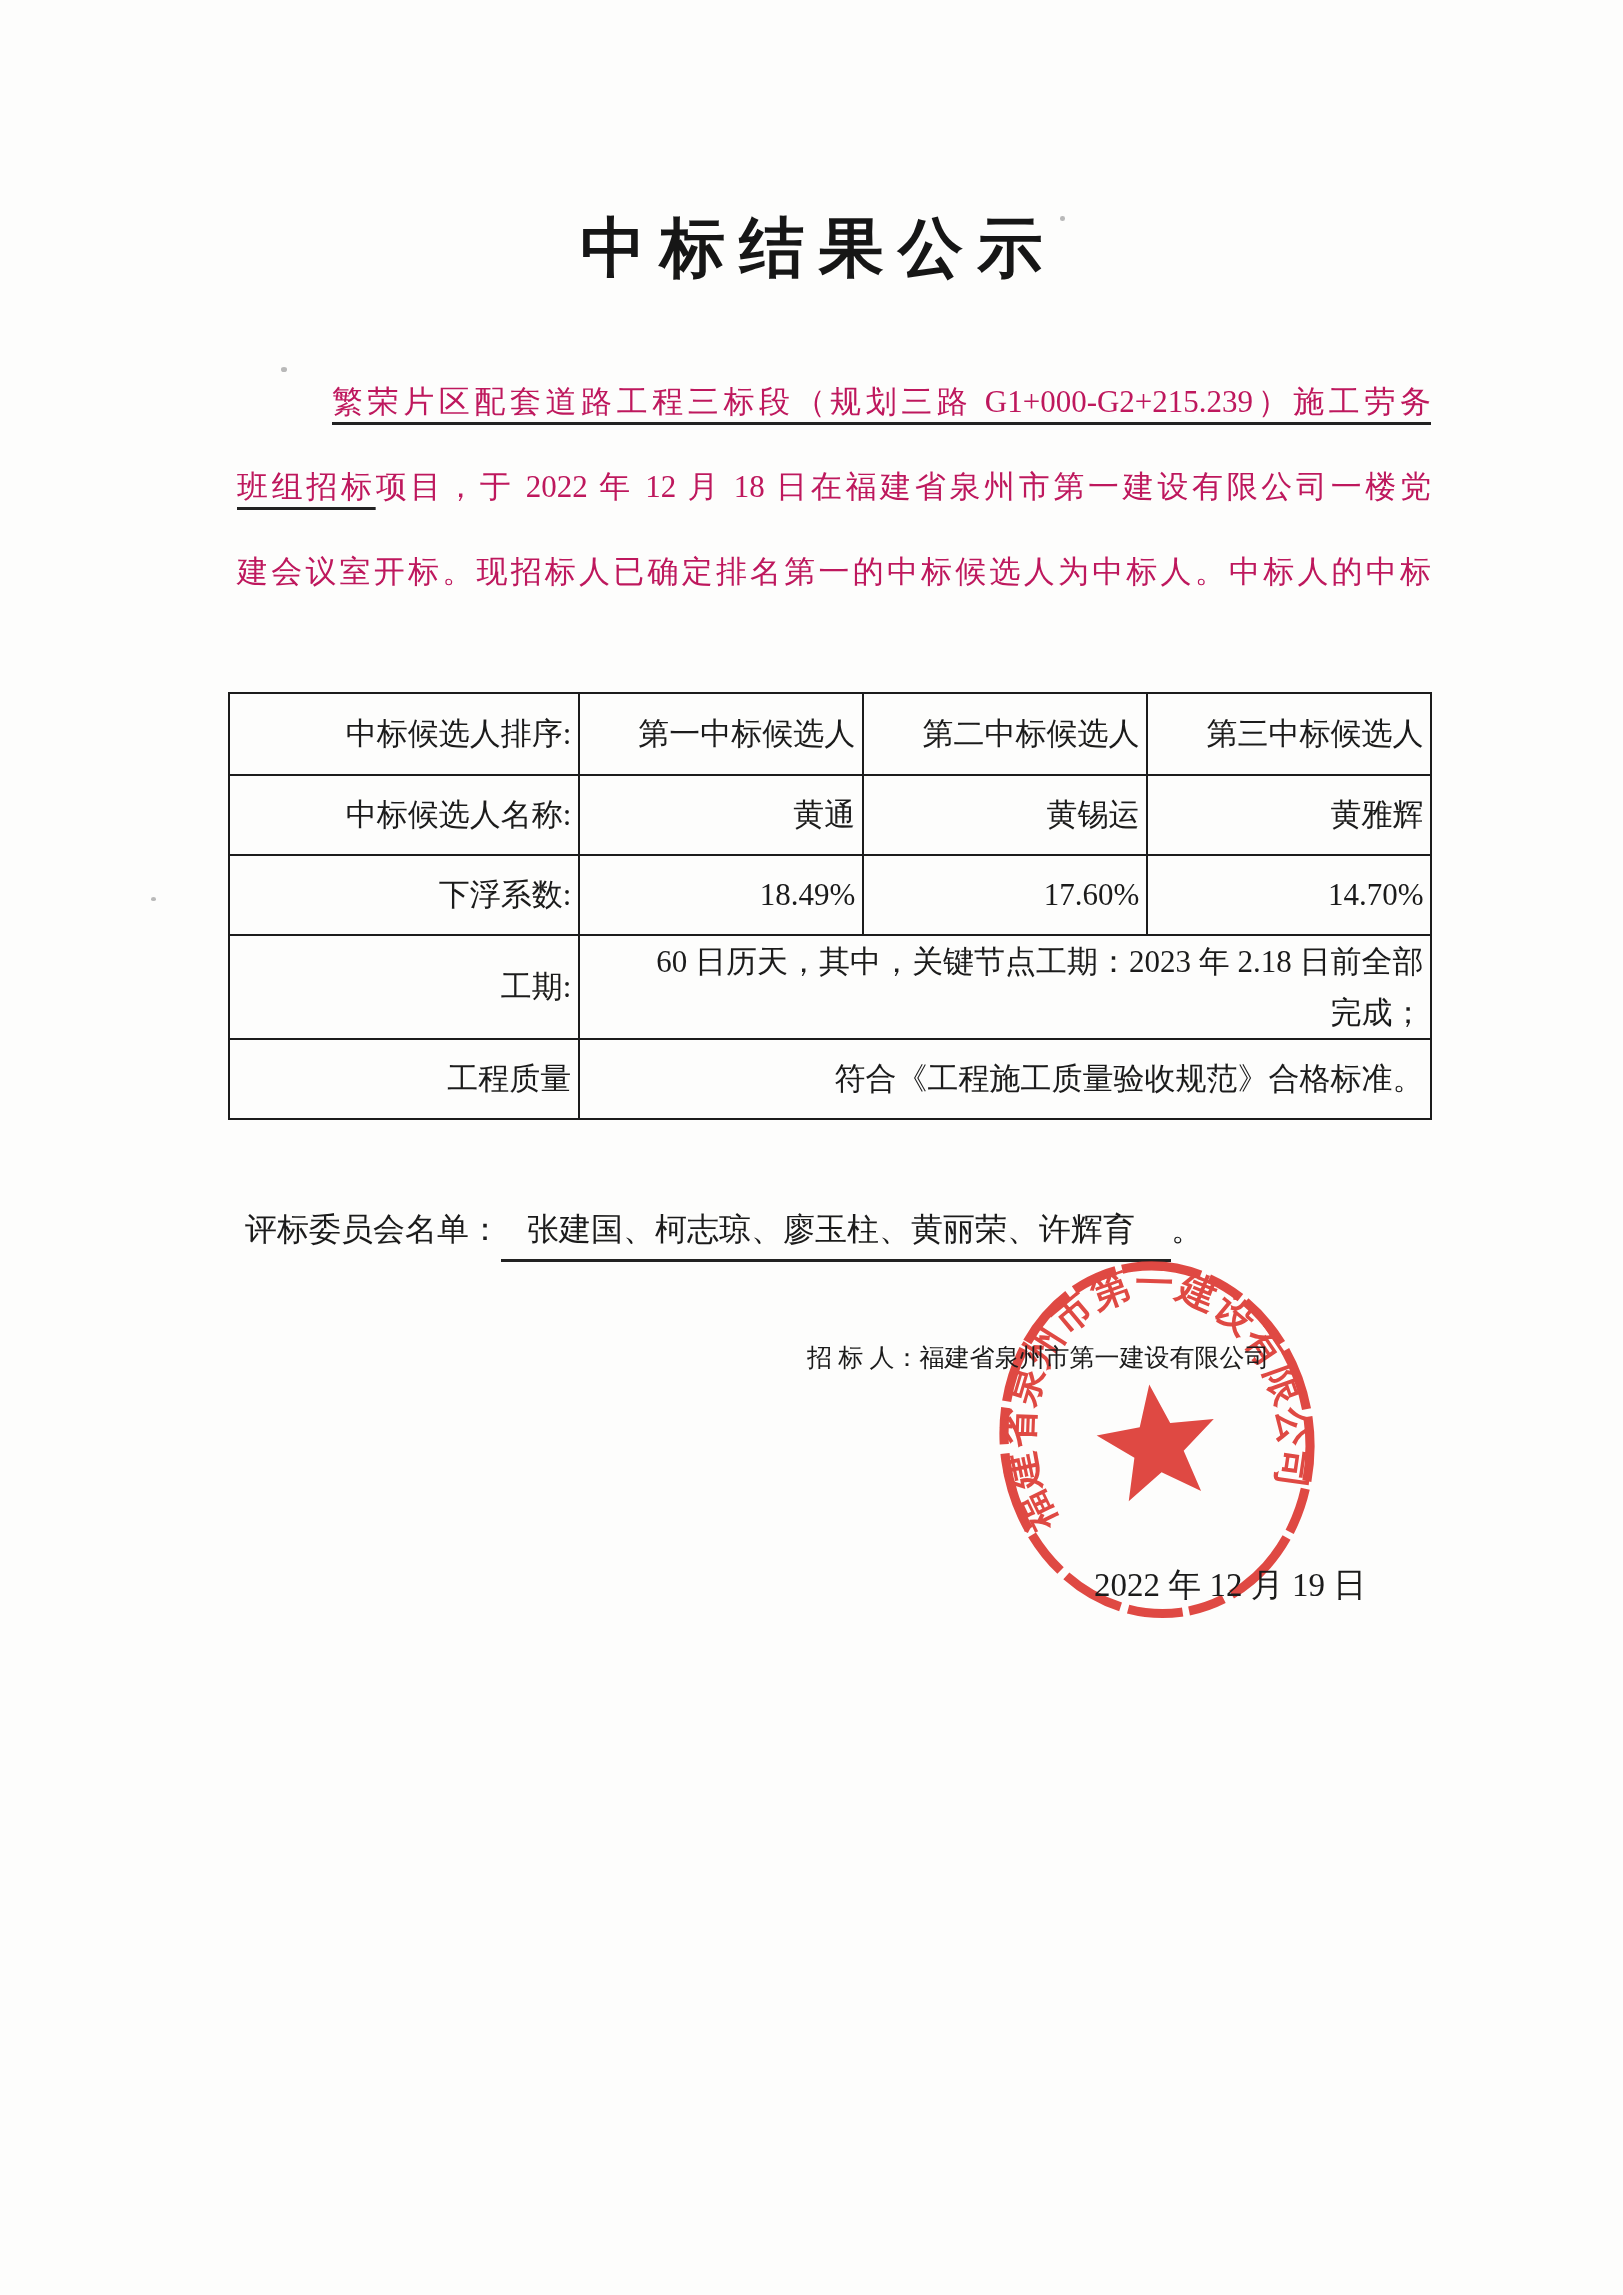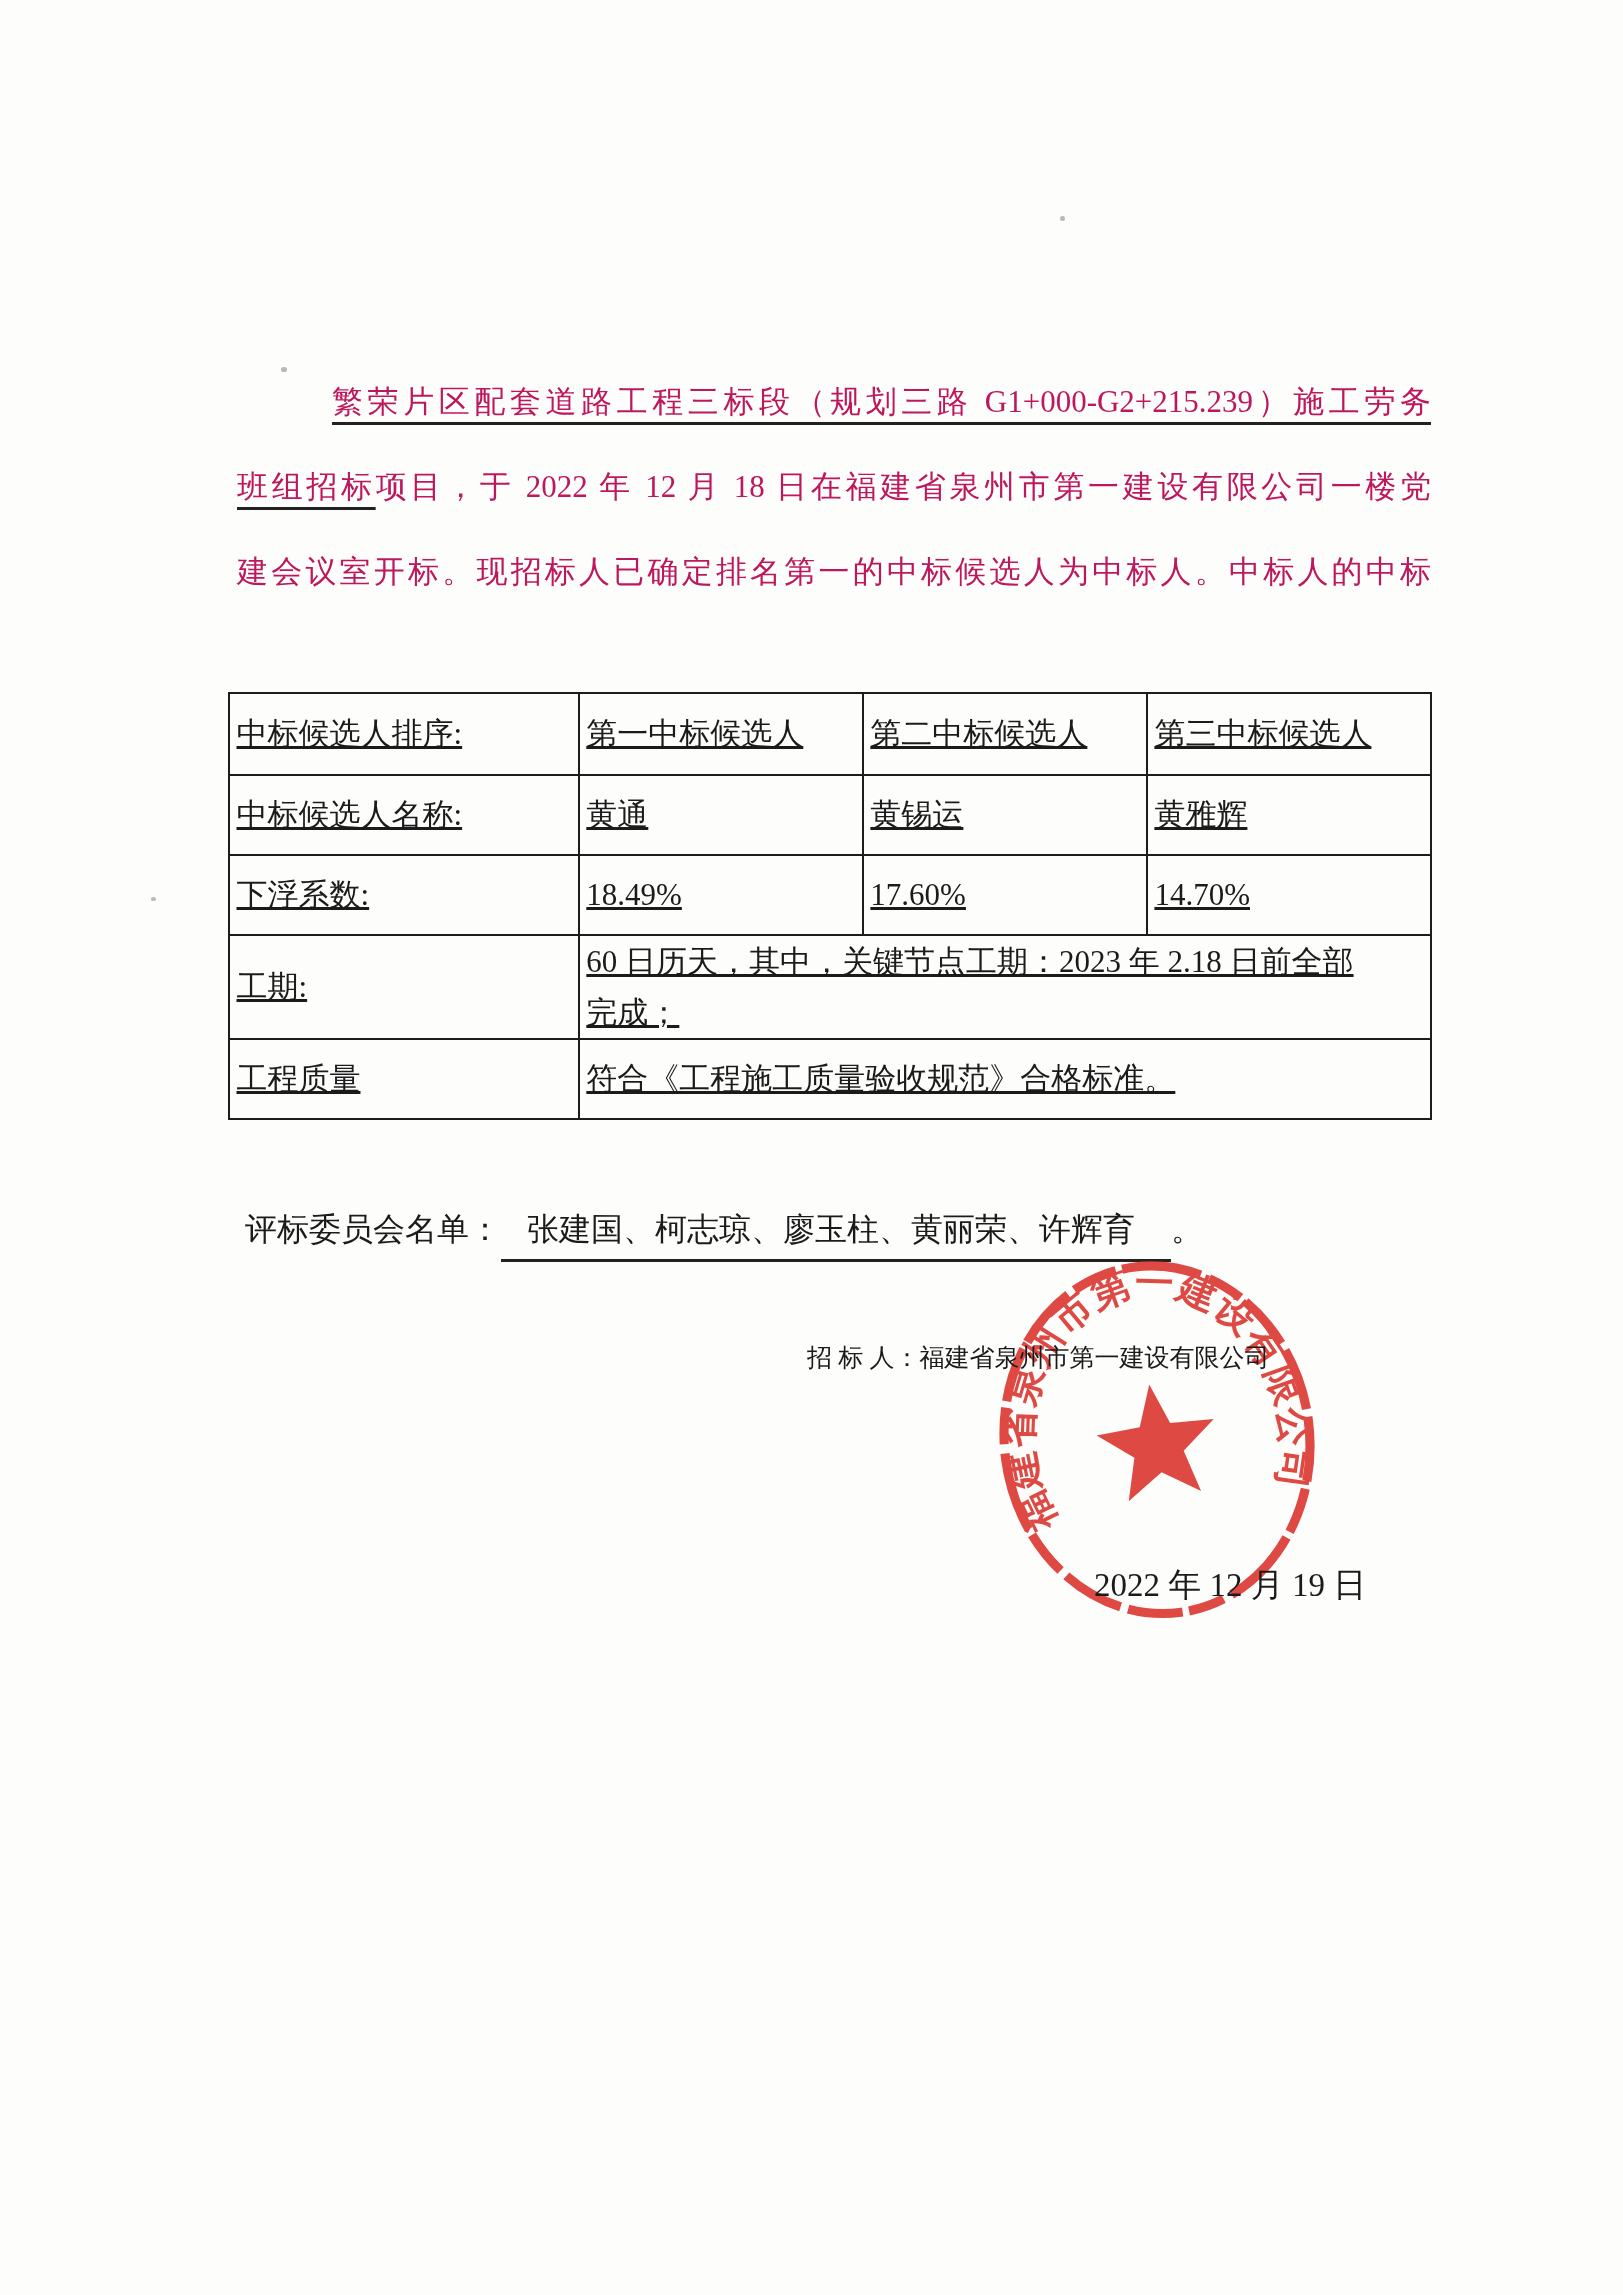--- a/index.html
+++ b/index.html
@@ -52,24 +52,23 @@
   .result-table {
     position: absolute;
     top: 692px; left: 228px; width: 1204px;
     border-collapse: collapse;
     table-layout: fixed;
     font-size: 31px;
     color: #1b1b1b;
   }
   .result-table td {
     border: 2.6px solid #1c1c1c;
-    text-align: left;
+    text-align: right;
     vertical-align: middle;
     padding: 0 6.5px;
-    text-decoration: underline;
   }
   .col-label { width: 29.1%; }
   .col-c     { width: 23.63%; }
   .merged-line { display: block; line-height: 51px; }
   
   .committee {
     position: absolute;
     top: 1208px; left: 245px;
     font-size: 32px;
     white-space: nowrap;
@@ -110,20 +109,21 @@
     letter-spacing: 2px;
   }
   
   .speck { position: absolute; background: #b9b9b9; border-radius: 50%; }
 </style>
 </head>
 <body>
 
 <div id="page">
 
+  <div class="doc-title">中标结果公示</div>
 
   <div class="para">
     <div class="pline first"><span class="uline">繁荣片区配套道路工程三标段（规划三路 G1+000-G2+215.239）施工劳务</span></div>
     <div class="pline"><span class="uline">班组招标</span><span>项目，于 2022 年 12 月 18 日在福建省泉州市第一建设有限公司一楼党</span></div>
     <div class="pline">建会议室开标。现招标人已确定排名第一的中标候选人为中标人。中标人的中标</div>
   </div>
 
   <table class="result-table">
     <tbody>
         <tr style="height:82px;">

